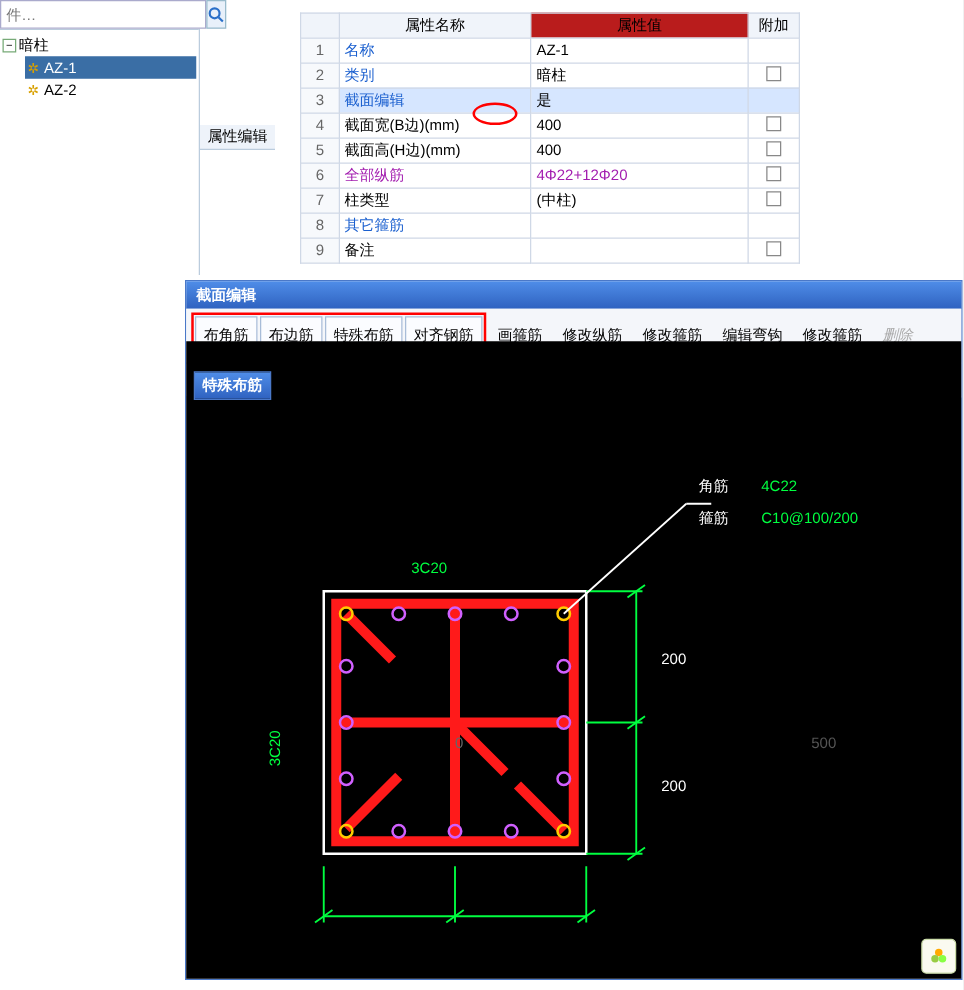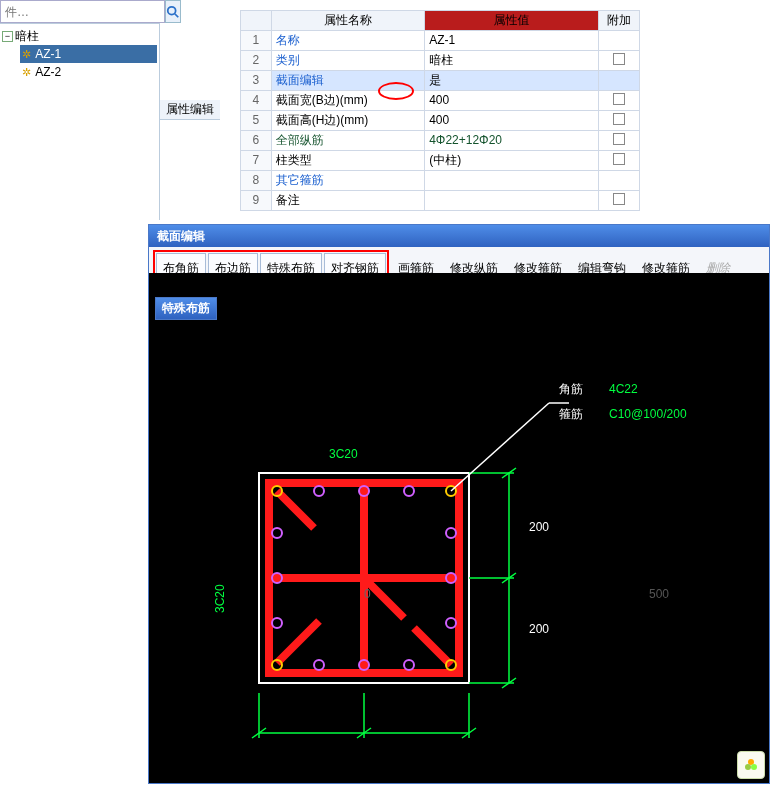--- a/index.html
+++ b/index.html
@@ -22,21 +22,21 @@
 .prop-wrap { flex: 1; display: flex; flex-direction: row; align-items: center; }
 .prop-title { background:#eef3fa; border-bottom:1px solid #bcd; padding:2px 6px; height:20px; display:flex; align-items:center; }
 .prop-table { border-collapse: collapse; width: 400px; margin-left: 20px; }
 .prop-table th, .prop-table td { border:1px solid #cfd8e6; padding:1px 4px; height:19px; }
 .prop-table th { background:#f0f4fa; font-weight:normal; text-align:center; }
 .prop-table td.idx { width:30px; text-align:center; color:#666; background:#f7f9fc; }
 .prop-table td.name { width:150px; }
 .prop-table td.val { width:170px; }
 .prop-table td.add { width:40px; text-align:center; }
 .blue-link { color:#1a5fcf; }
-.gray-txt  { color:#14532d; }
+.gray-txt  { color:#a21caf; }
 .sel-row td { background:#d6e6ff; }
 th.val-head { background:#b91c1c; }
 .red-oval { position:absolute; border:2px solid red; border-radius:50%; pointer-events:none; }
 .check { width:12px; height:12px; border:1px solid #888; display:inline-block; }
 
 
 .editor { position:relative; height: 560px; margin-top:4px; width:622px; margin-left:148px; border:1px solid #4a78c8; }
 .editor-title { background: linear-gradient(#4f8de8,#2f62c0); color:#fff; padding:3px 8px; height:22px; display:flex; align-items:center; font-weight:bold; }
 .toolbar { background:#f4f6fa; padding:3px 4px; display:flex; gap:2px; align-items:center; border-bottom:1px solid #b8c8e0; }
 .tbtn { border:1px solid #a8bcd8; background:#fbfcff; padding:6px 6px; cursor:pointer; }

